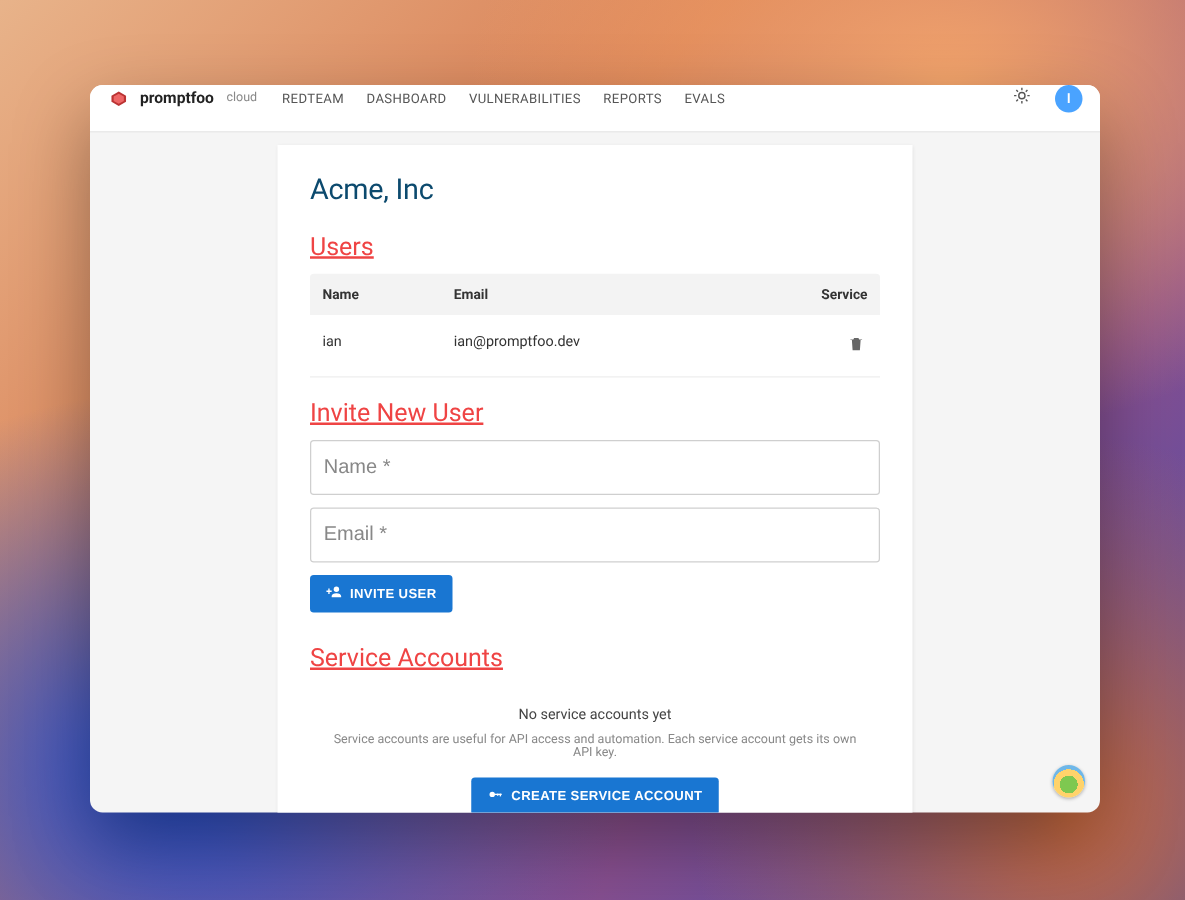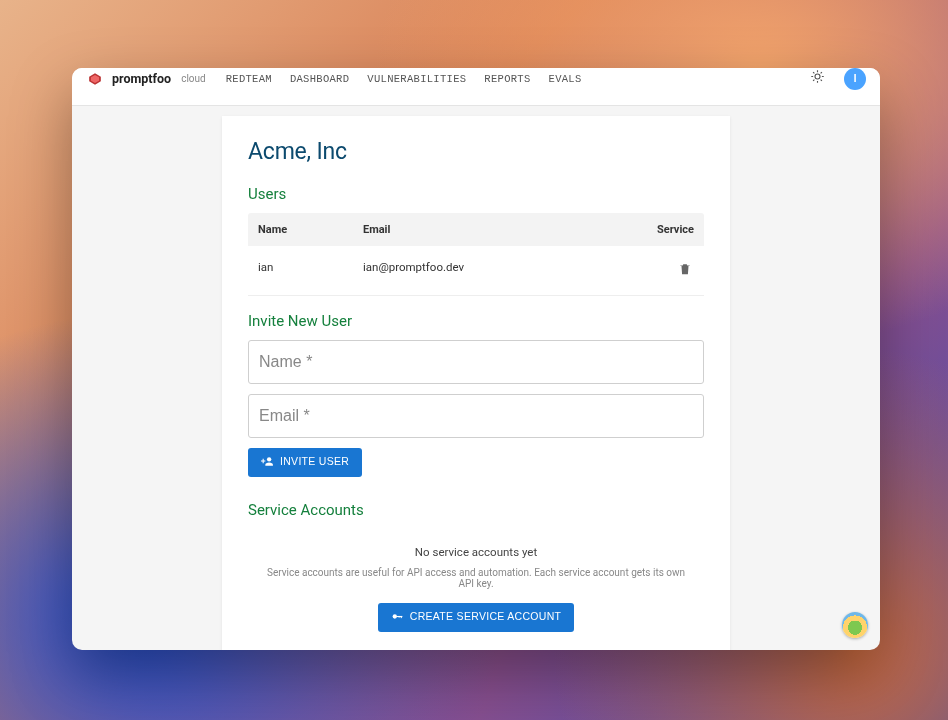--- a/index.html
+++ b/index.html
@@ -31,21 +31,21 @@
     padding: 0 14px 16px 16px;
     gap: 6px;
   }
   .brand-logo {
     width: 14px; height: 14px;
     display: inline-flex; align-items: center; justify-content: center;
   }
   .brand-name { font-weight: 700; font-size: 12.5px; color: #222; margin-left: 4px; }
   .brand-tier { font-size: 10px; color: #888; margin-left: 4px; margin-right: 14px; }
   .nav { display: flex; gap: 18px; }
-  .nav a { font-size: 10.5px; letter-spacing: 0.3px; color: #555; text-decoration: none; text-transform: uppercase; font-family: Liberation Mono, monospace; }
+  .nav a { font-size: 10.5px; letter-spacing: 0.3px; color: #555; text-decoration: none; text-transform: uppercase; }
   .topbar-spacer { flex: 1; }
   .theme-toggle { width: 22px; height: 22px; display:flex; align-items:center; justify-content:center; border-radius: 50%; cursor:pointer; }
   .avatar-circle {
     width: 22px; height: 22px; border-radius: 50%;
     background: #4aa3ff;
     color: #fff; font-size: 11px; font-weight: 600;
     display: flex; align-items: center; justify-content: center;
     margin-left: 10px;
   }
   .content-area {
@@ -53,21 +53,21 @@
     display: flex; justify-content: center;
     padding-top: 10px;
   }
   .card {
     width: 508px;
     background: #fff;
     box-shadow: 0 1px 3px rgba(0,0,0,0.08);
     padding: 22px 26px 30px 26px;
   }
   .org-title { font-size: 23px; font-weight: 400; color: #0c4a6e; margin-bottom: 20px; letter-spacing: -0.2px; }
-  .section-head { font-size: 15px; font-weight: 400; color: #15803d; margin-bottom: 10px; }
+  .section-head { font-size: 20px; font-weight: 400; color: #ef4444; margin-bottom: 10px; text-decoration: underline; }
   .table-head {
     display: flex;
     background: #f3f3f3;
     padding: 10px 10px;
     font-size: 11px; font-weight: 700; color: #333;
     border-radius: 3px 3px 0 0;
   }
   .col-name { width: 105px; }
   .col-email { flex: 1; }
   .col-actions { width: 60px; text-align: right; }
@@ -80,24 +80,24 @@
   .trash-btn { background: none; border: none; cursor: pointer; color: #666; padding: 2px; }
   .invite-section { margin-top: 16px; }
   .field {
     width: 100%; height: 44px;
     border: 1px solid #cfcfcf; border-radius: 3px;
     padding: 0 10px; font-size: 16px; color: #333;
     margin-bottom: 10px; background: #fff;
   }
   .field::placeholder { color: #888; }
   .btn-primary {
-    display: inline-flex; gap: 6px;
+    display: inline-flex; align-items: center; gap: 6px;
     background: #1976d2; color: #fff;
     border: none; border-radius: 3px;
-    font-size: 10.5px; font-weight: 400; letter-spacing: 0.3px;
+    font-size: 10.5px; font-weight: 700; letter-spacing: 0.3px;
     padding: 7px 13px; cursor: pointer;
     text-transform: uppercase;
   }
   .btn-primary svg { width: 13px; height: 13px; }
   .svc-section { margin-top: 24px; }
   .svc-empty {
     text-align: center;
     padding: 16px 10px 18px 10px;
     border-bottom: 1px solid #eee;
   }

